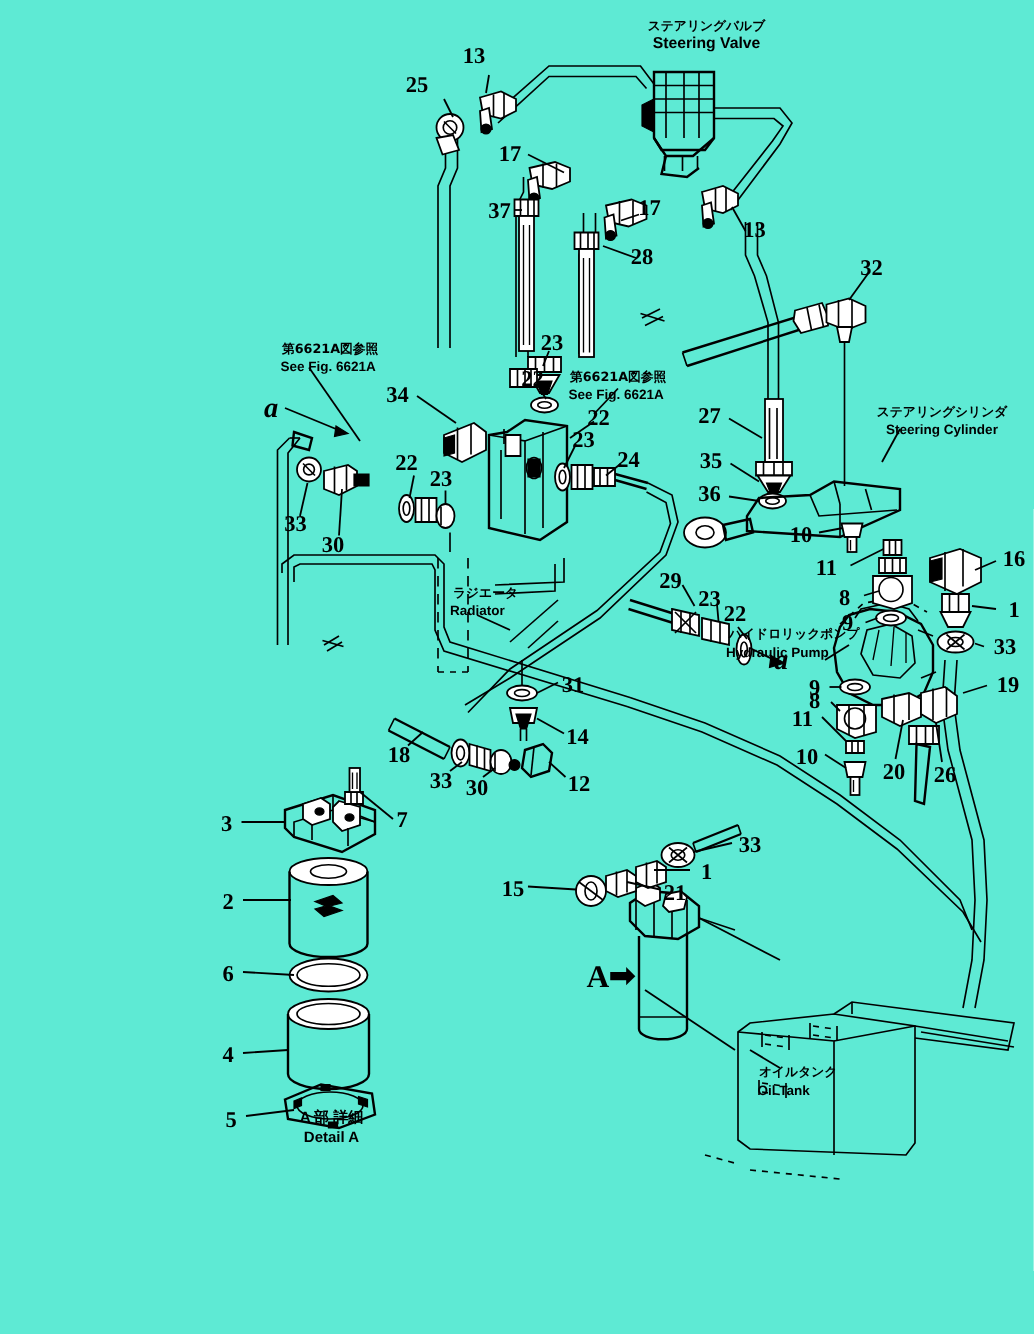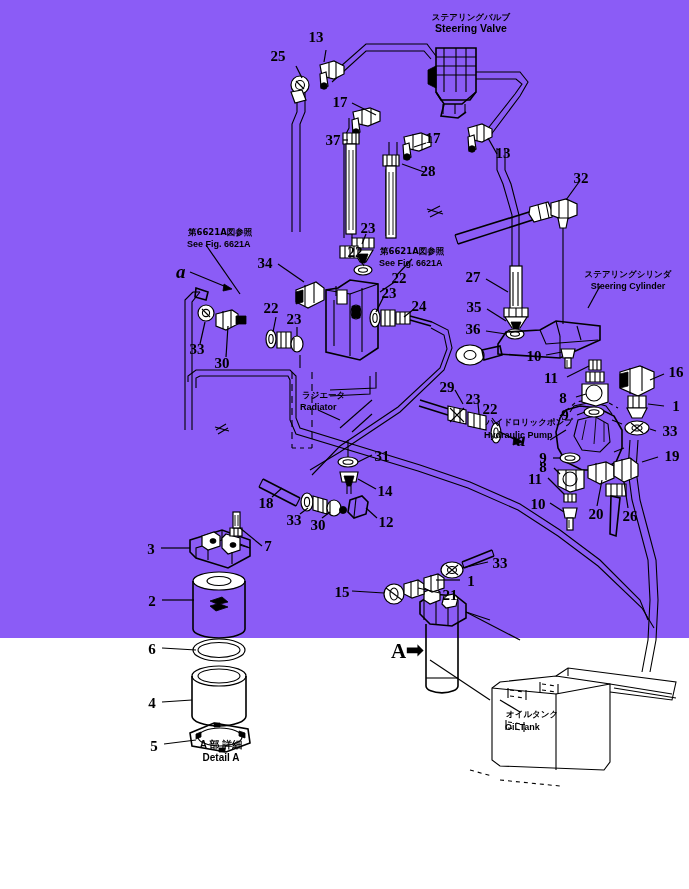--- a/index.html
+++ b/index.html
@@ -10,22 +10,22 @@
   body {
     width: 689px;
     height: 889px;
     font-family: "Liberation Sans", sans-serif;
     overflow: hidden;
     position: relative;
   }
   #diagram-root {
     position: relative;
     width: 689px;
-    height: 638px;
-    background: #8b5cf6;
+    height: 889px;
+    background: #5eead4;
   }
   svg#parts-svg {
     position: absolute;
     left: 0;
     top: 0;
     width: 689px;
     height: 889px;
     display: block;
   }
   .callout-num {

